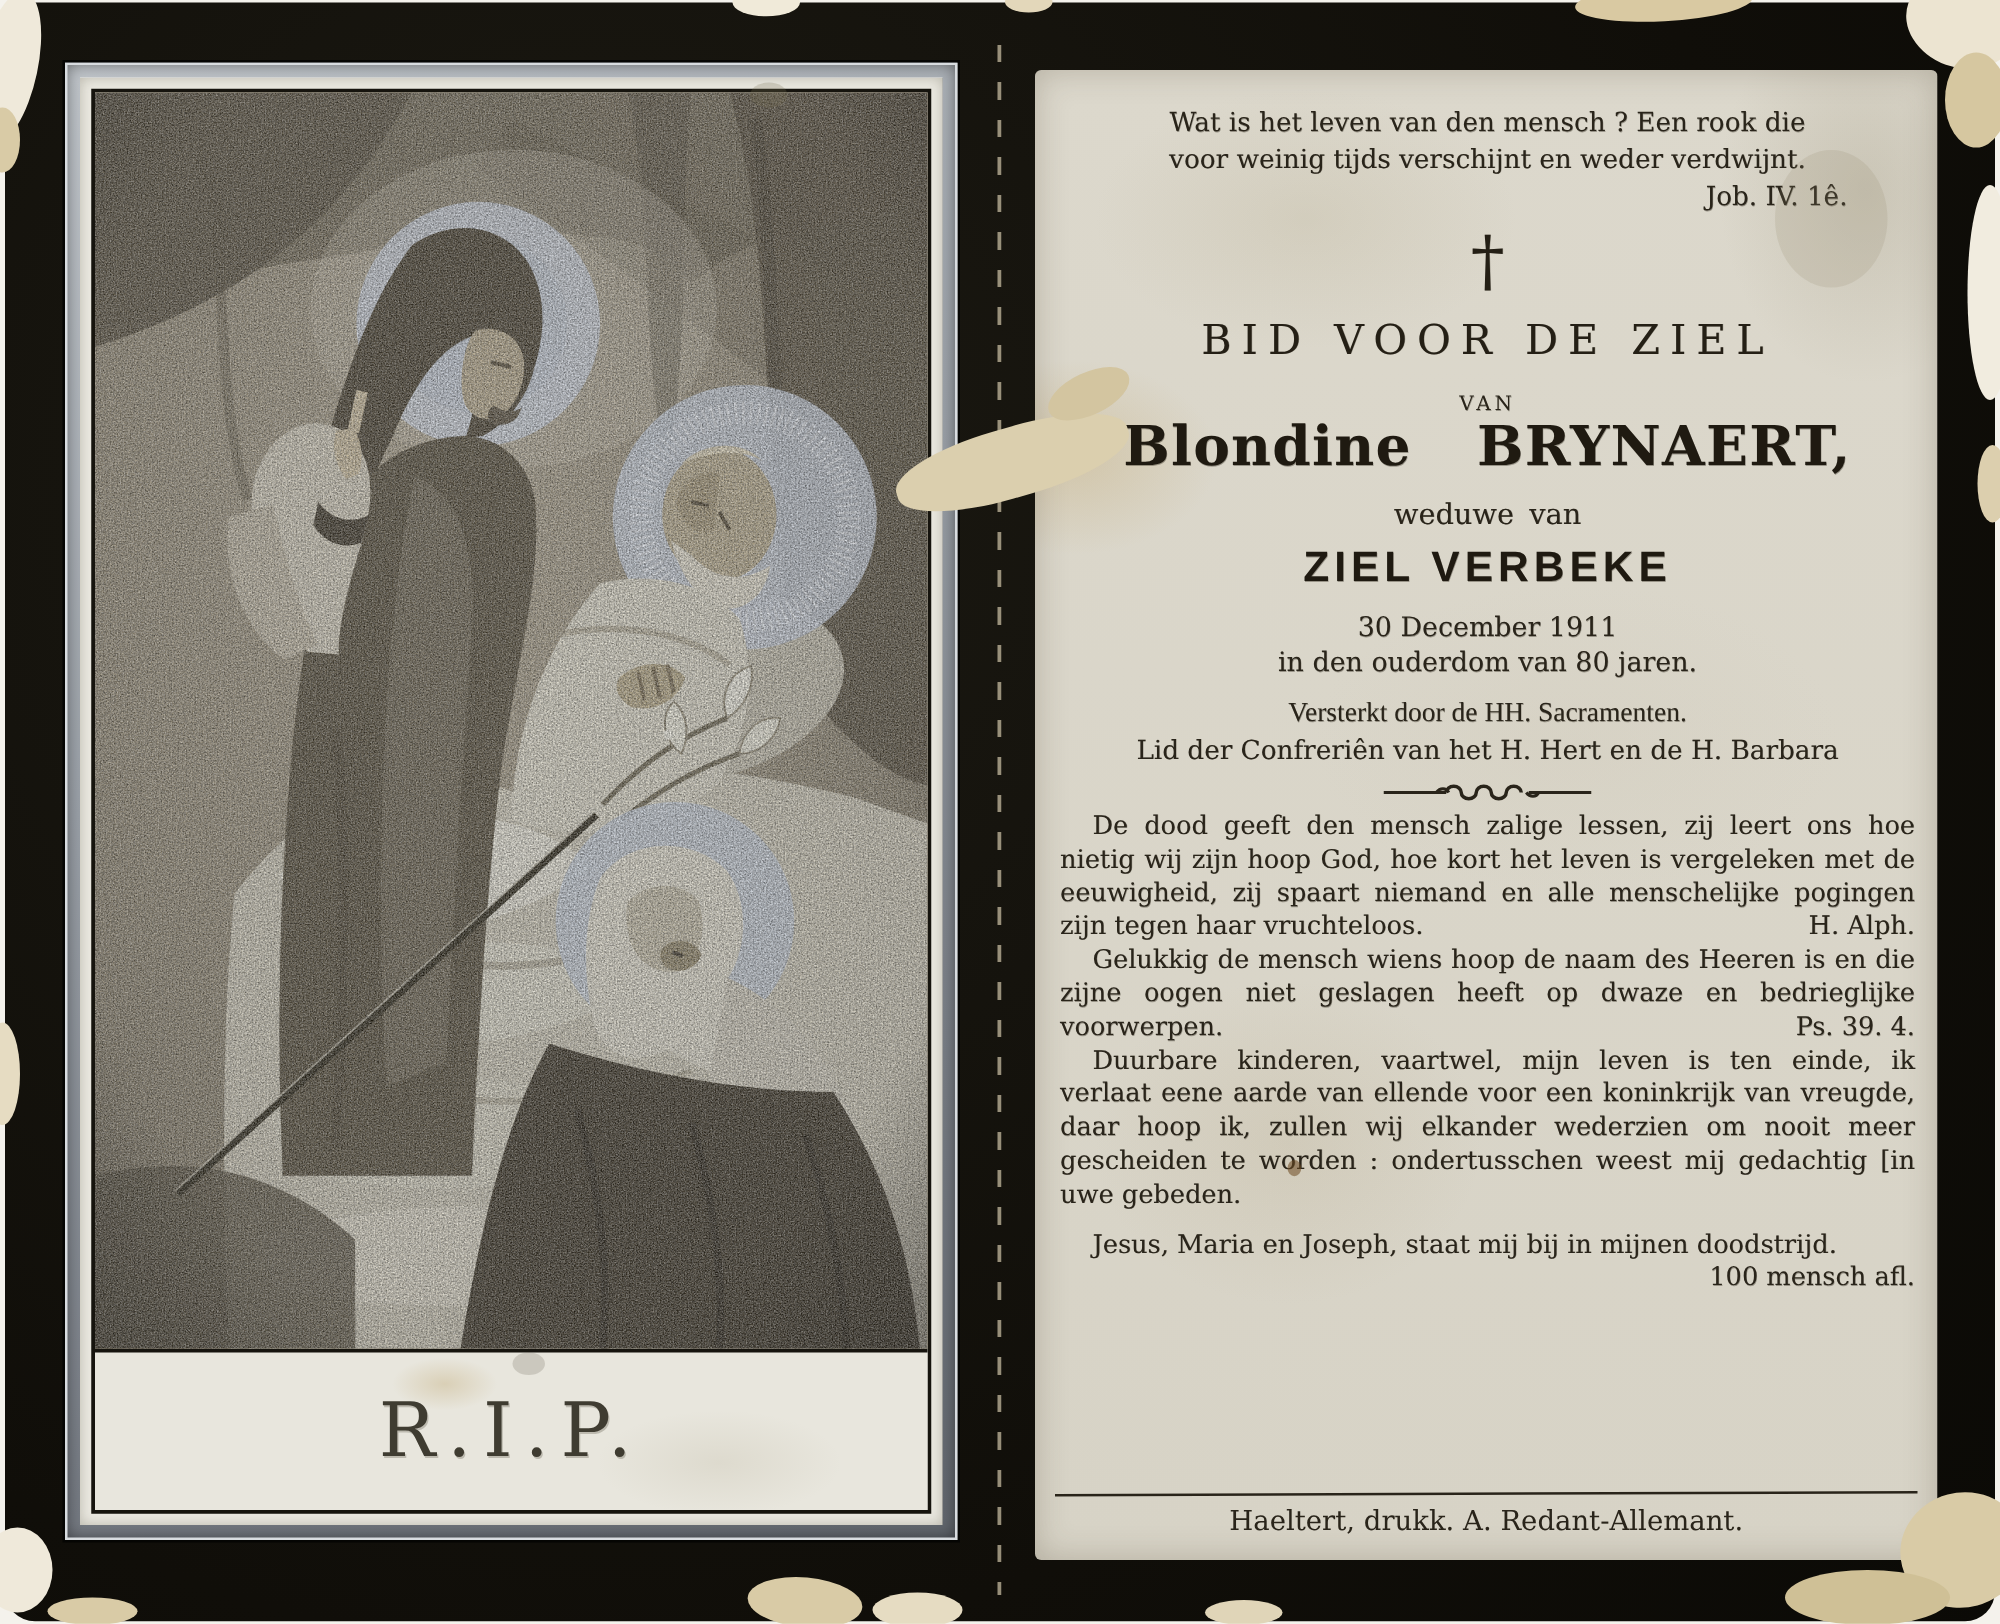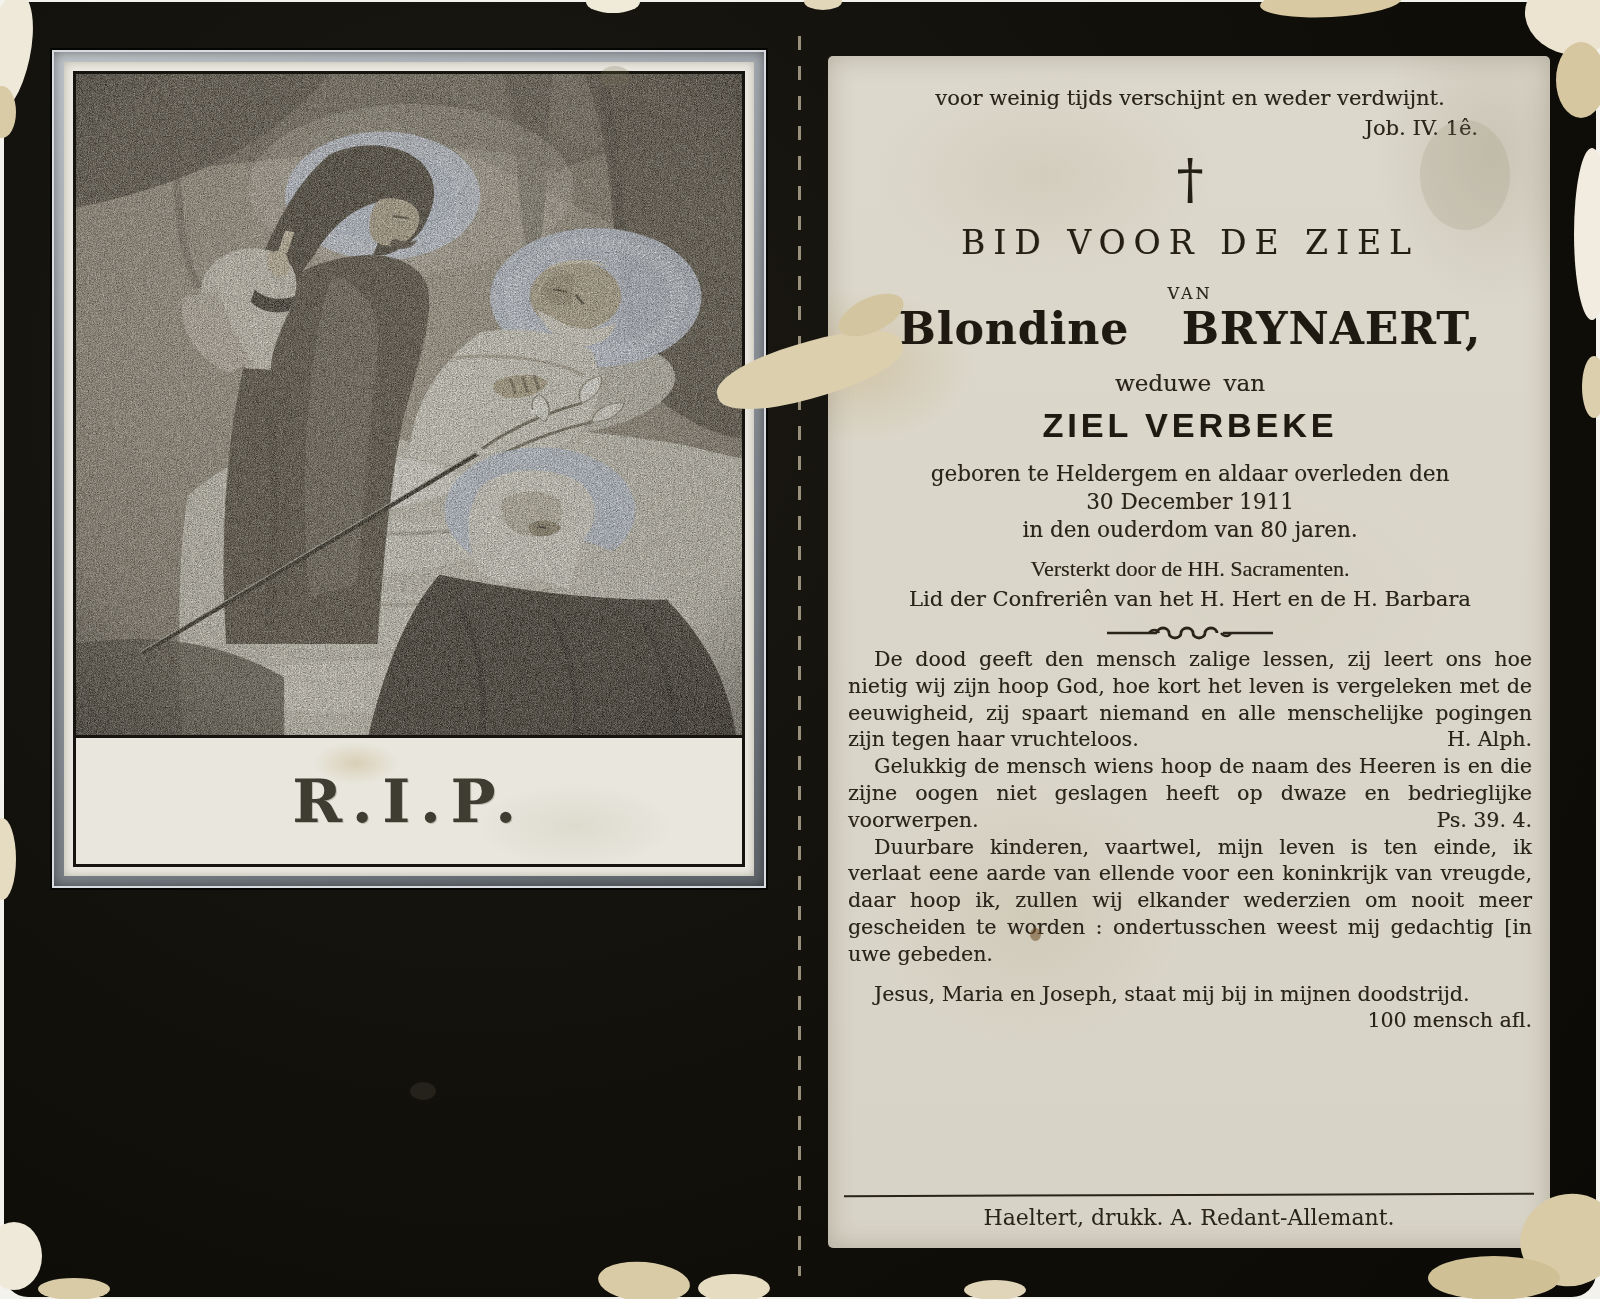--- a/index.html
+++ b/index.html
@@ -9,24 +9,23 @@
     font-family:"DejaVu Serif", serif;
   }
   .scan{position:absolute;inset:0;}
   .card{
     position:absolute;left:4px;top:2px;width:1592px;height:1295px;
     background:radial-gradient(circle at 30% 30%, #1b1912 0%, #100e09 65%, #0b0a06 100%);
     border-radius:24px;
   }
   
   .left-frame{
-    position:absolute;left:52px;top:50px;width:714px;height:838px;
+    position:absolute;left:52px;top:50px;width:714px;height:1182px;
     background:linear-gradient(155deg,#c0c5ca 0%, #9aa0a7 40%, #777c84 75%, #60656c 100%);
     box-shadow:0 0 0 2px #050503, inset 0 0 0 2px #d8dce0, inset 0 0 14px rgba(0,0,0,.55);
-    font-weight:bold;
   }
   .left-mat{position:absolute;inset:12px;background:#ebe9e1;box-shadow:inset 0 0 10px rgba(90,85,70,.35);}
   .left-inner{position:absolute;inset:9px;border:3px solid #16140e;display:flex;flex-direction:column;}
   .illustration{flex:1;position:relative;background:#8d8473;overflow:hidden;}
   .illustration svg{position:absolute;inset:0;width:100%;height:100%;}
   .rip-band{
     height:126px;border-top:3px solid #16140e;background:#e8e6dd;
     display:flex;align-items:center;justify-content:center;
     background-image:radial-gradient(ellipse 60px 30px at 42% 20%, rgba(190,165,110,.35), transparent 70%),
                      radial-gradient(ellipse 140px 60px at 75% 70%, rgba(160,150,120,.15), transparent 70%);
@@ -204,31 +203,31 @@
         </div>
       </div>
     </div>
   </div>
 
   <div class="crease"></div>
 
   <div class="right-panel">
     <div class="rp-content">
       <div class="epigraph" style="margin-top:8px;">
+        <div class="epigraph-line">Wat is het leven van den mensch ? Een rook die</div>
         <div class="epigraph-line">voor weinig tijds verschijnt en weder verdwijnt.</div>
         <div class="epigraph-cite">Job. IV. 1ê.</div>
       </div>
       <div class="cross">†</div>
       <div class="heading">BID VOOR DE ZIEL</div>
       <div class="van">VAN</div>
       <div class="deceased">Blondine BRYNAERT,</div>
       <div class="widow">weduwe van</div>
       <div class="spouse">ZIEL VERBEKE</div>
       <div class="vitals">
-        <div>geboren te Heldergem en aldaar overleden den</div>
         <div>30 December 1911</div>
         <div>in den ouderdom van 80 jaren.</div>
       </div>
       <div class="sacraments">Versterkt door de HH. Sacramenten.</div>
       <div class="membership">Lid der Confreriên van het H. Hert en de H. Barbara</div>
 
       <svg class="divider" width="170" height="18" viewBox="0 0 170 18">
         <g stroke="#29241a" fill="none" stroke-width="2.4">
           <path d="M2 9 H52"></path>
           <path d="M118 9 H168"></path>

